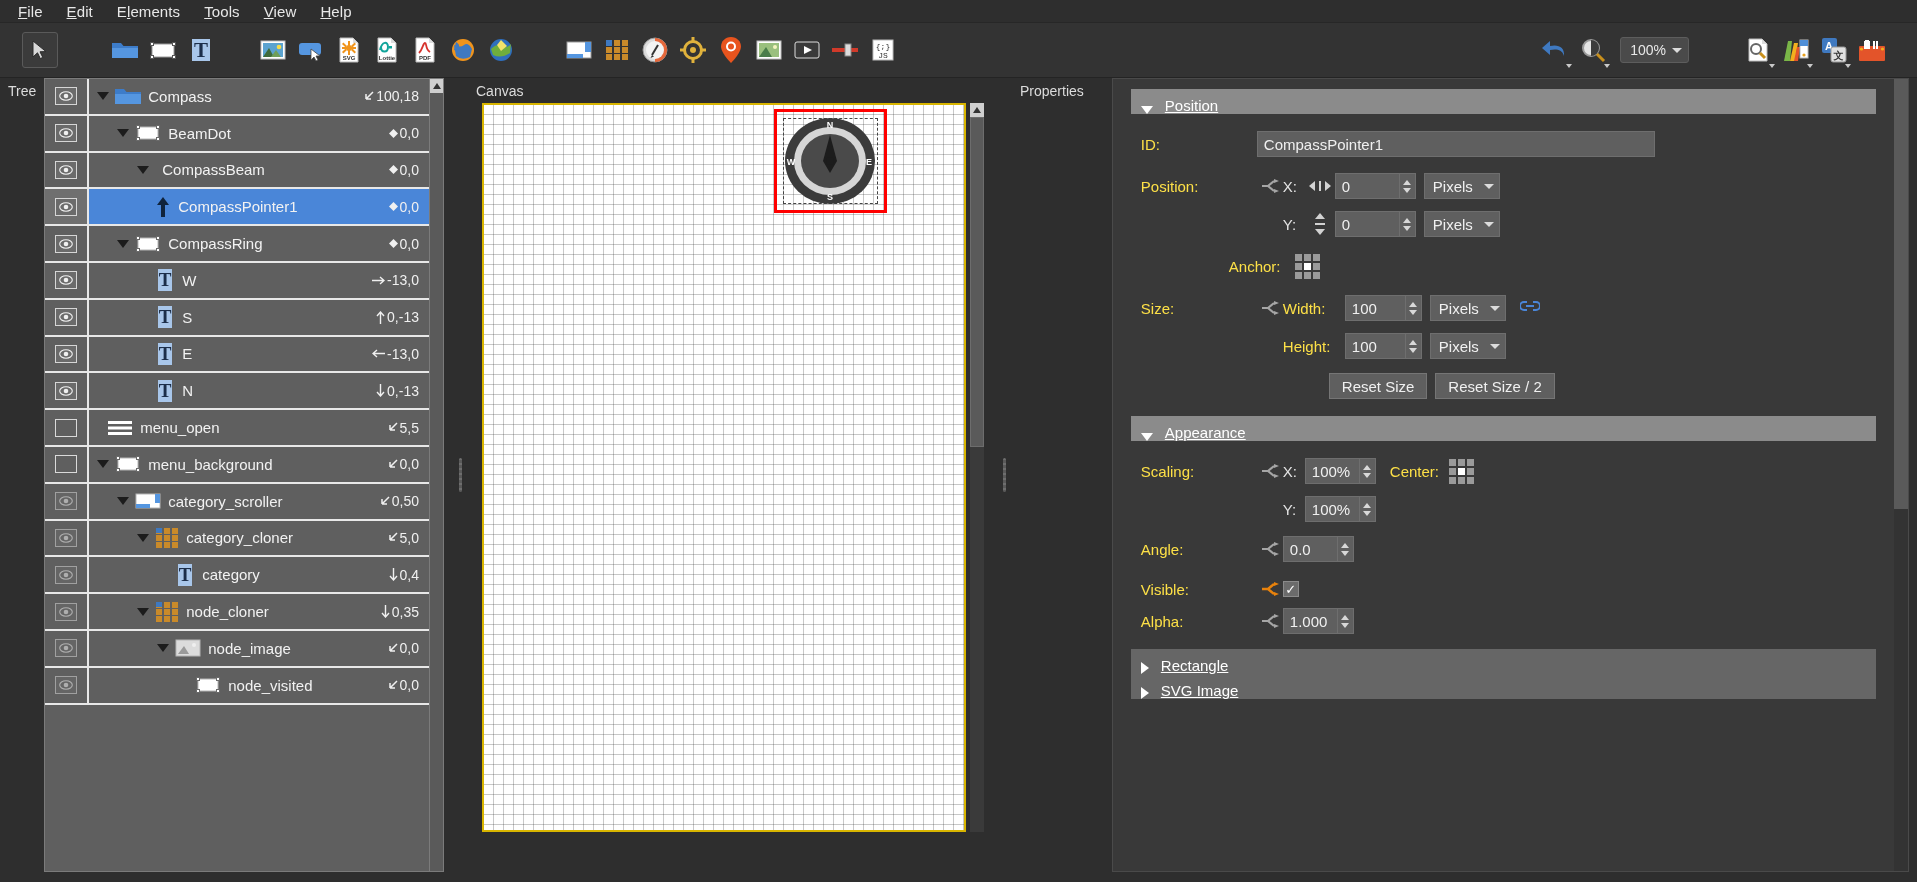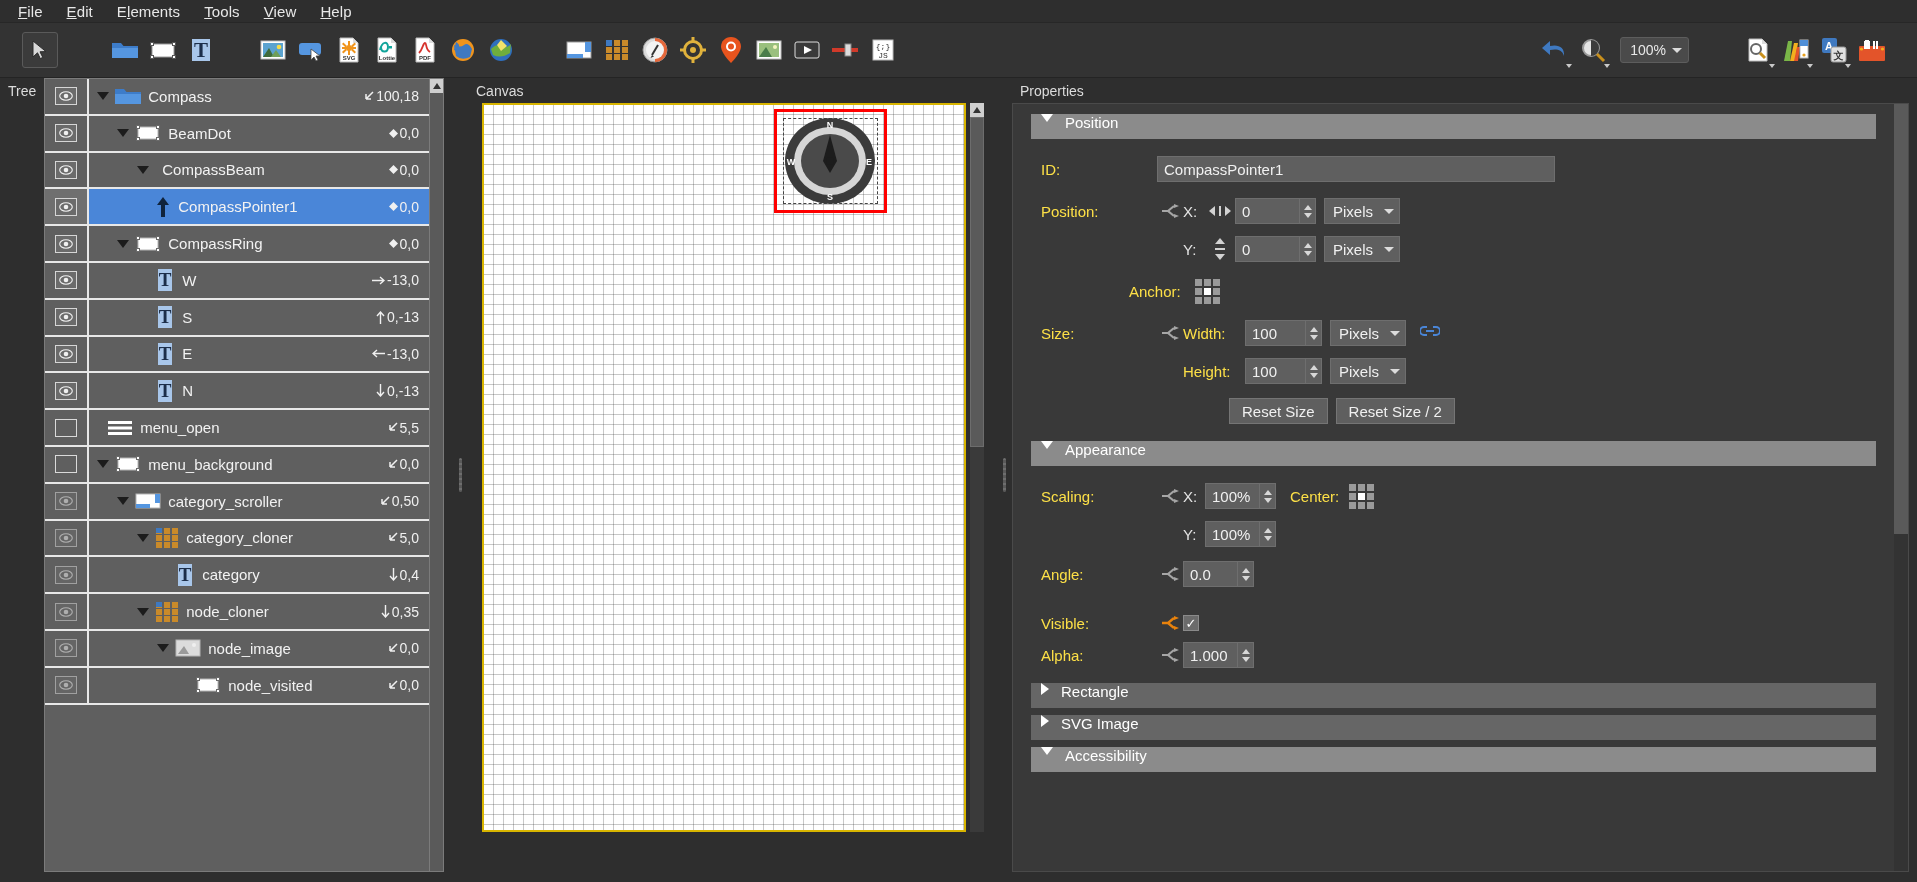--- a/index.html
+++ b/index.html
@@ -119,30 +119,30 @@
   .compass-sel {
     position:absolute; left:290px; top:4px; width:113px; height:104px;
     border:3px solid #ff0000;
   }
   .compass-dashed {
     position:absolute; left:6px; top:6px; right:6px; bottom:6px;
     border:1px dashed #444;
   }
 
   
-  .props-panel { flex:1; display:flex; flex-direction:column; min-width:0;}
+  .props-panel { flex:1; display:flex; min-width:0;gap:28px;}
   .props-box { margin:0 8px 0 0; flex:1; background:#393939; border:1px solid #4a4a4a;
      position:relative; overflow:hidden; }
   .props-scroll { position:absolute;right:0;top:0;bottom:0;width:14px;background:#333;}
   .props-scroll .thumb{position:absolute;left:0;top:0;width:14px;height:430px;background:#5a5a5a;}
   .props-inner { position:absolute; inset:0 14px 0 0; padding:10px 0 0 0; }
 
   .section-hdr {
-    margin:0 18px 0 18px; height:25px; background:#8b8b8b; display:flex; align-items:flex-start;
-    padding-left:10px; font-size:15px; color:#ffffff;
+    margin:0 18px 0 18px; height:25px; background:#8b8b8b; display:flex; align-items:flex-end;
+    padding-left:10px; font-size:15px; color:#ffffff;text-decoration:underline;
   }
   .section-hdr.collapsed { background:#666666; }
   .sh-caret-down { width:0;height:0;border-left:6px solid transparent;border-right:6px solid transparent;border-top:8px solid #fff; margin-right:12px;}
   .sh-caret-right { width:0;height:0;border-top:6px solid transparent;border-bottom:6px solid transparent;border-left:8px solid #fff; margin-right:12px;}
 
   .prow { display:flex; align-items:center; min-height:32px; padding-left:28px; font-size:15px; }
   .plabel { color:#fde047; }
   .plabel.w110 { width:116px; }
   .anim-icon { width:26px; display:flex; align-items:center; justify-content:center; }
   .sublabel { color:#e4e4e4; width:22px; }
@@ -1203,21 +1203,21 @@
           <span class="sublabel" style="width:0"></span>
           <div class="spin">
             <div class="val" style="width:54px">0.0</div>
             <div class="arrows">
                 <i class="up"></i>
                 <i class="dn"></i>
               </div>
           </div>
         </div>
 
-        <div class="prow" style="margin-top:17px">
+        <div class="prow" style="margin-top:8px">
           <span class="plabel w110">Visible:</span>
           <span class="anim-icon">
             <svg width="20" height="14" viewBox="0 0 20 14">
               <path d="M2 7 L8 7 L14 2 M8 7 L14 12" stroke="#e8820c" stroke-width="2.4" fill="none"></path>
               <path d="M14 0 L19 2 L14 4 Z" fill="#e8820c"></path>
                 <path d="M14 10 L19 12 L14 14 Z" fill="#e8820c"></path>
             </svg>
           </span>
           <span class="sublabel" style="width:0"></span>
           <div class="chk">✓</div>
@@ -1240,27 +1240,23 @@
                 <i class="dn"></i>
               </div>
           </div>
         </div>
 
 
         <div class="section-hdr collapsed" style="margin-top:12px">
           <i class="sh-caret-right"></i>
           <span>Rectangle</span>
         </div>
-        <div class="section-hdr collapsed" style="margin-top:7px">
+        <div class="section-hdr collapsed" style="">
           <i class="sh-caret-right"></i>
           <span>SVG Image</span>
-        </div>
-        <div class="section-hdr" style="margin-top:7px">
-          <i class="sh-caret-down"></i>
-          <span>Accessibility</span>
         </div>
 
       </div>
       <div class="props-scroll">
         <div class="thumb"></div>
       </div>
     </div>
   </div>
 
 </div>

